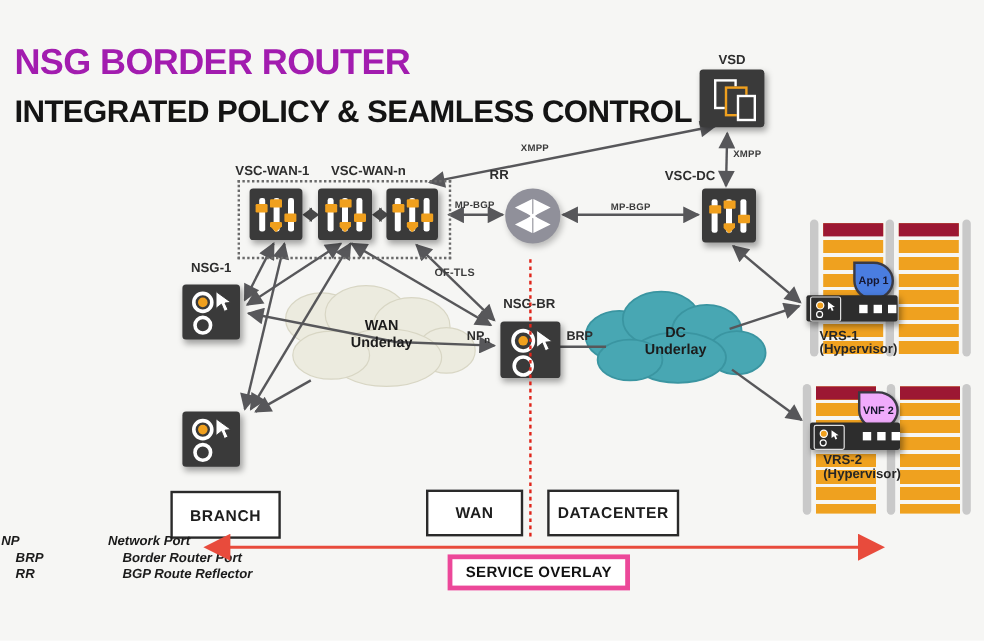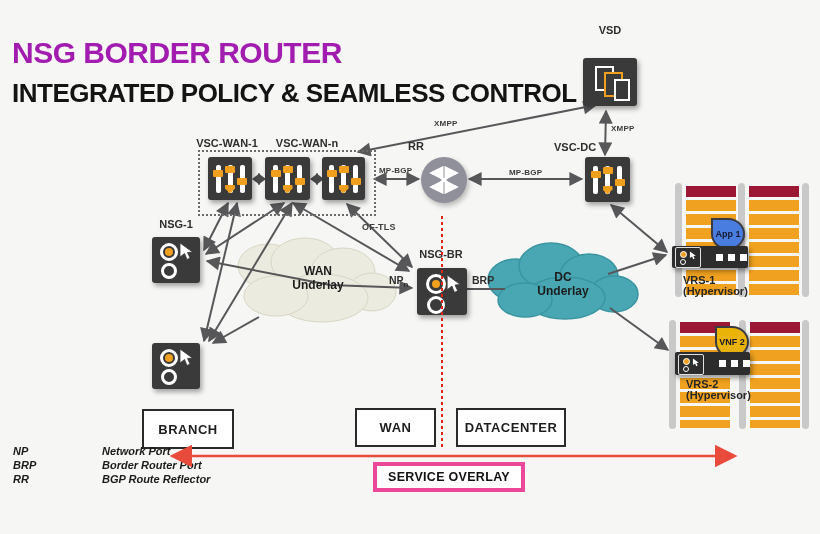--- a/index.html
+++ b/index.html
@@ -131,21 +131,21 @@
       <polygon points="252,179 260,173 260,185"></polygon>
         <polygon points="266,179 258,173 258,185"></polygon>
       <polygon points="310,179 318,173 318,185"></polygon>
         <polygon points="324,179 316,173 316,185"></polygon>
     </g>
   </svg>
 
   <div class="abs title1">NSG BORDER ROUTER</div>
   <div class="abs title2">INTEGRATED POLICY &amp; SEAMLESS CONTROL</div>
 
-  <div class="abs nlabel" style="left:583px;top:24px;width:54px;">VSD</div>
+  <div class="abs nlabel" style="left:583px;top:44px;width:54px;">VSD</div>
   <div class="box-dark z2" style="left:583px;top:58px;width:54px;height:48px;">
     <div>
       <div class="abs" style="left:12px;top:8px;width:15px;height:21px;border:2.5px solid #fff;background:#3a3a3a;"></div>
       <div class="abs" style="left:21px;top:14px;width:15px;height:21px;border:2.5px solid #f0a01e;background:#3a3a3a;"></div>
       <div class="abs" style="left:31px;top:21px;width:12px;height:18px;border:2.5px solid #fff;background:#3a3a3a;"></div>
     </div>
   </div>
 
   <div class="dashed-rect" style="left:198px;top:150px;width:174px;height:62px;"></div>
   <div class="abs nlabel" style="left:196px;top:137px;width:62px;">VSC-WAN-1</div>
@@ -312,21 +312,21 @@
     <div class="rack-rail" style="left:1px;top:1px;height:109px;"></div>
     <div class="rack-col" style="left:12px;top:3px;height:106px;">
         <div class="rack-top"></div>
       </div>
     <div class="rack-rail" style="left:71px;top:1px;height:109px;"></div>
     <div class="rack-col" style="left:82px;top:3px;height:106px;">
         <div class="rack-top"></div>
       </div>
     <div class="rack-rail" style="left:134px;top:1px;height:109px;"></div>
 
-    <div class="droplet" style="left:47px;top:7px;background:#eab308;">VNF 2</div>
+    <div class="droplet" style="left:47px;top:7px;background:#f0abfc;">VNF 2</div>
 
     <div class="vrs-bar" style="left:7px;top:33px;width:75px;height:23px;">
       <div class="mini-nsg" style="left:3px;top:2px;">
         <div class="mini-cam dot" style="left:4px;top:3px;width:5px;height:5px;"></div>
         <div class="mini-cam" style="left:4px;top:11px;width:4px;height:4px;"></div>
         <svg class="cursor-svg" style="left:13px;top:3px;" width="8" height="9" viewBox="0 0 17 19">
           <polygon points="2,1 2,15 6.5,11.5 9,17.5 12,16 9.5,10.5 14.5,10" fill="#fff"></polygon>
         </svg>
       </div>
       <div class="vrs-dots" style="left:44px;top:8px;">
@@ -339,21 +339,21 @@
       <div>VRS-2</div>
       <div>(Hypervisor)</div>
     </div>
   </div>
 
   <div class="zone-box" style="left:142px;top:409px;width:88px;height:36px;">BRANCH</div>
   <div class="zone-box" style="left:355px;top:408px;width:77px;height:35px;">WAN</div>
   <div class="zone-box" style="left:456px;top:408px;width:106px;height:35px;">DATACENTER</div>
 
   <div>
-    <div class="legend-row" style="left:13px;top:445px;">
+    <div class="legend-row" style="left:1px;top:445px;">
       <span class="abbr">NP</span><span>Network Port</span>
     </div>
     <div class="legend-row" style="left:13px;top:459px;">
       <span class="abbr">BRP</span><span>Border Router Port</span>
     </div>
     <div class="legend-row" style="left:13px;top:473px;">
       <span class="abbr">RR</span><span>BGP Route Reflector</span>
     </div>
   </div>
 

